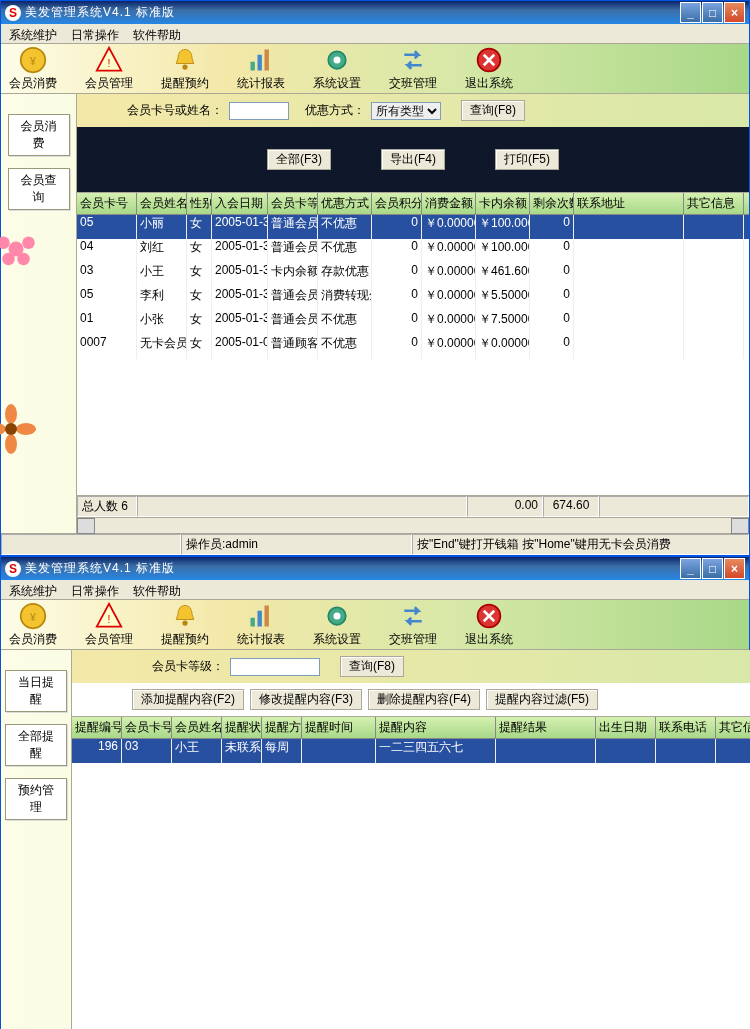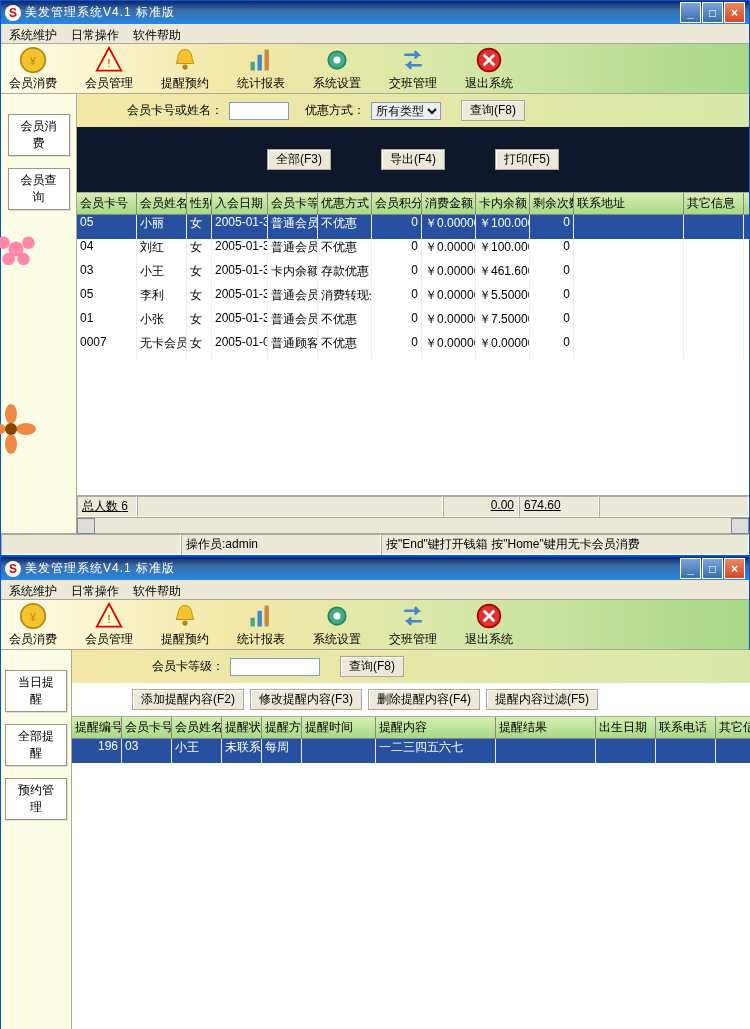--- a/index.html
+++ b/index.html
@@ -37,21 +37,21 @@
 
 .gridhead { background:linear-gradient(to bottom,#d4f0b0,#a8d888); display:flex; border-bottom:1px solid #888; }
 .gridhead .col { padding:2px 3px; border-right:1px solid #888; overflow:hidden; white-space:nowrap; }
 .gridbody { flex:1; background:#fff; overflow:auto; min-height:280px; }
 .gridrow { display:flex; height:24px; }
 .gridrow.sel { background:#2850a0; color:#fff; }
 .gridrow .cell { padding:0 3px; border-right:1px solid #eee; overflow:hidden; white-space:nowrap; }
 .cell.num { text-align:right; }
 
 .footer { border-top:1px solid #aca899; display:flex; background:#ece9d8; }
-.footcell { border:1px inset #fff; padding:1px 4px;text-decoration:underline; }
+.footcell { border:1px inset #fff; padding:1px 4px; }
 .scroll { height:16px; background:#ece9d8; border-top:1px solid #aca899; position:relative; }
 .scroll::before { content:""; position:absolute; left:0; width:16px; height:14px; background:#ddd; border:1px solid #888; }
 .scroll::after { content:""; position:absolute; right:0; width:16px; height:14px; background:#ddd; border:1px solid #888; }
 
 .status { background:#ece9d8; border-top:1px solid #aca899; display:flex; }
 .status .scell { border:1px inset #fff; padding:1px 4px; }
 
 .flower { position:absolute; width:50px; height:50px; pointer-events:none; }
 .flower svg { width:100%; height:100%; }
 
@@ -274,29 +274,29 @@
             <div class="cell c8 num">￥0.00000</div>
             <div class="cell c9 num">0</div>
             <div class="cell c10"></div>
             <div class="cell c11"></div>
           </div>
         </div>
       <div class="footer">
         <div class="footcell" style="width:60px"><span>总人数</span> <span>6</span></div>
         <div class="footcell" style="flex:1"></div>
         <div class="footcell" style="width:76px;text-align:right">0.00</div>
-        <div class="footcell" style="width:80px;text-align:left">674.60</div>
+        <div class="footcell" style="width:56px;text-align:center">674.60</div>
         <div class="footcell" style="width:150px"></div>
       </div>
       <div class="scroll"></div>
     </div>
   </div>
   <div class="status">
     <div class="scell" style="width:180px"></div>
-    <div class="scell" style="width:200px">操作员:admin</div>
+    <div class="scell" style="width:231px">操作员:admin</div>
     <div class="scell" style="flex:1">按"End"键打开钱箱 按"Home"键用无卡会员消费</div>
   </div>
 </div>
 
 <div class="window">
   <div class="titlebar">
     <span class="logo">S</span>
     <span class="title">美发管理系统V4.1 标准版</span>
     <div class="winbtns">
       <div class="winbtn min">_</div>

